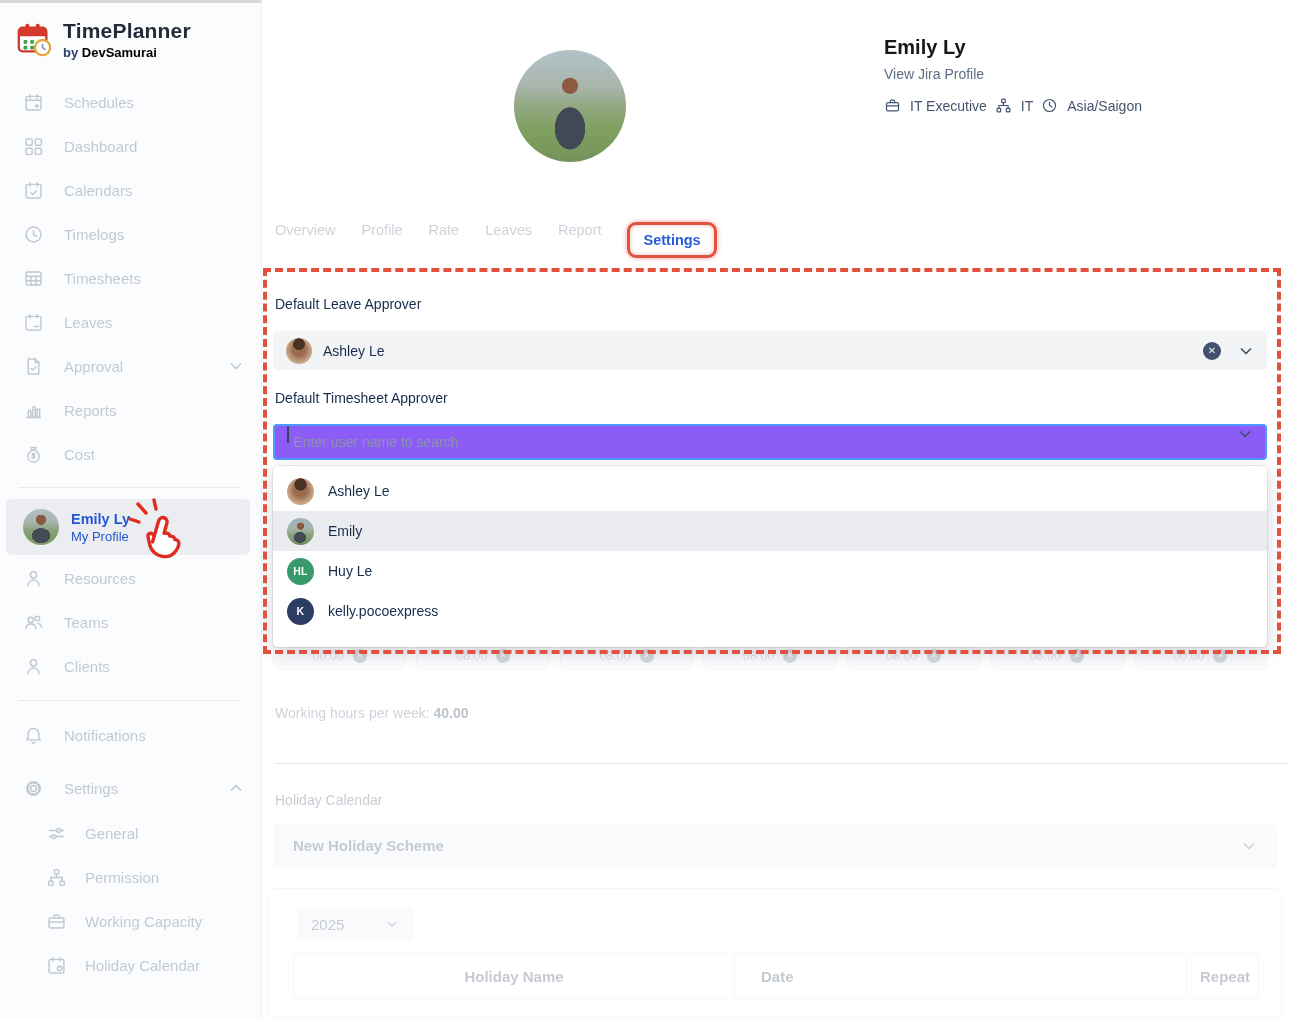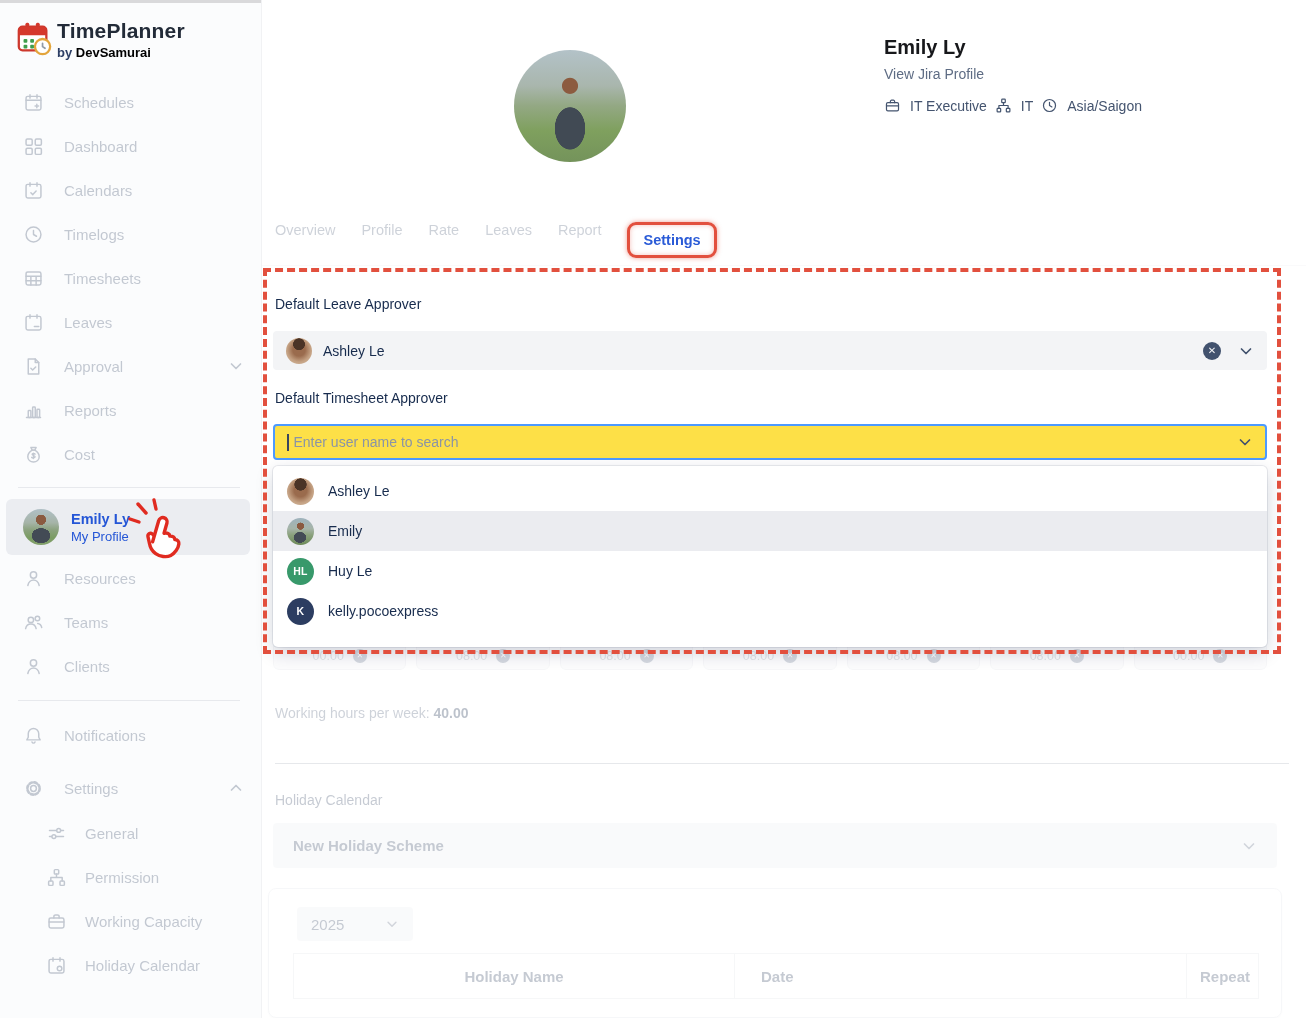--- a/index.html
+++ b/index.html
@@ -5,21 +5,21 @@
   html,body{margin:0;padding:0;overflow:hidden}
   body{width:1306px;height:1018px;position:relative;background:#fff;
        font-family:"Liberation Sans","DejaVu Sans",sans-serif;color:#172b4d;}
   svg{display:block}
   .ico{stroke:currentColor;fill:none;stroke-width:1.7;stroke-linecap:round;stroke-linejoin:round}
 
   
   .sidebar{position:absolute;left:0;top:0;width:262px;height:1018px;background:#fbfcfd;
            border-right:1px solid #f1f2f4;box-sizing:border-box}
   .sidebar::before{content:"";position:absolute;top:0;left:0;right:0;height:3px;background:#d9d9db}
-  .brand{position:absolute;top:20px;left:15px;display:flex;gap:4px;align-items:flex-start}
+  .brand{position:absolute;top:20px;left:15px;display:flex;gap:10px;align-items:center}
   .brand-icon{width:38px;height:38px}
   .brand-name{font-size:21px;font-weight:bold;color:#222b38;line-height:1.05;letter-spacing:.2px}
   .brand-by{font-size:13px;font-weight:bold;margin-top:3px}
   .brand-by .by{color:#2d3f66}
   .brand-by .co{color:#000000}
 
   .nav{position:absolute;left:0;width:262px}
   .nav-item{height:44px;display:flex;align-items:center;gap:20px;padding:0 18px 0 23px;
             box-sizing:border-box;color:#42526e;font-size:15px;cursor:pointer}
   .nav-item svg{width:21px;height:21px;flex:none}
@@ -73,23 +73,23 @@
      background:
        radial-gradient(circle at 50% 24%, #4a3326 24%, transparent 26%),
        radial-gradient(circle at 50% 46%, #9a6b4d 32%, #c4a183 62%, #d9c3aa 100%);}
   .sel-name{font-size:14px;color:#172b4d}
   .sel-right{margin-left:auto;display:flex;align-items:center;gap:17px}
   .clear-btn{width:18px;height:18px;border-radius:50%;background:#42526e;color:#f3f4f6;
              display:flex;align-items:center;justify-content:center;cursor:pointer}
   .clear-btn::before{content:"✕";font-size:10px;font-weight:bold}
   .chev-dark{width:16px;height:16px;color:#42526e;cursor:pointer}
 
-  .search-box{position:absolute;left:11px;top:424px;width:994px;height:36px;background:#fde047;
+  .search-box{position:absolute;left:11px;top:424px;width:994px;height:36px;background:#8b5cf6;
               border:2px solid #4c9aff;border-radius:4px;box-sizing:border-box;display:flex;
-              align-items:center;padding:0 12px;gap:3px}
+              padding:0 12px;gap:3px}
   .caret{width:1.5px;height:17px;background:#39455e}
   .search-box input{flex:1;border:none;outline:none;font-size:14px;color:#172b4d;background:transparent;
               font-family:"Liberation Sans","DejaVu Sans",sans-serif}
   .search-box input::placeholder{color:#8a94a6}
 
   .chips{position:absolute;left:11px;top:641px;width:994px;display:flex;gap:10px;z-index:1;opacity:.5}
   .chip{flex:1;height:27px;background:#fafbfc;border:1px solid #f0f1f4;border-radius:6px;
         display:flex;align-items:center;justify-content:center;gap:9px;font-size:12.5px;color:#c3c8d1}
   .chip-x{width:14px;height:14px;border-radius:50%;background:#aab2c0;color:#fff;display:flex;
           align-items:center;justify-content:center}

